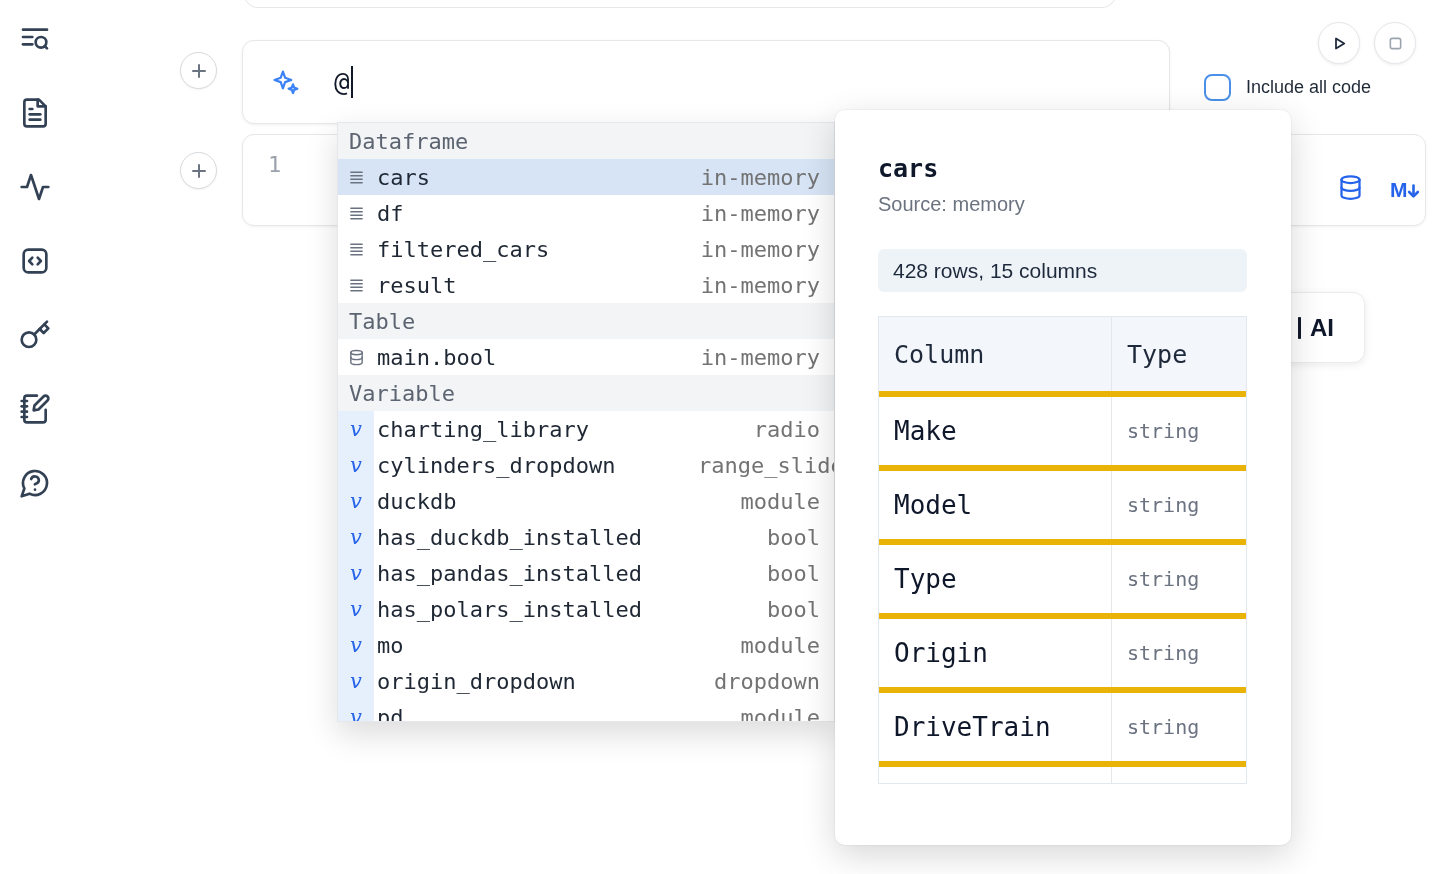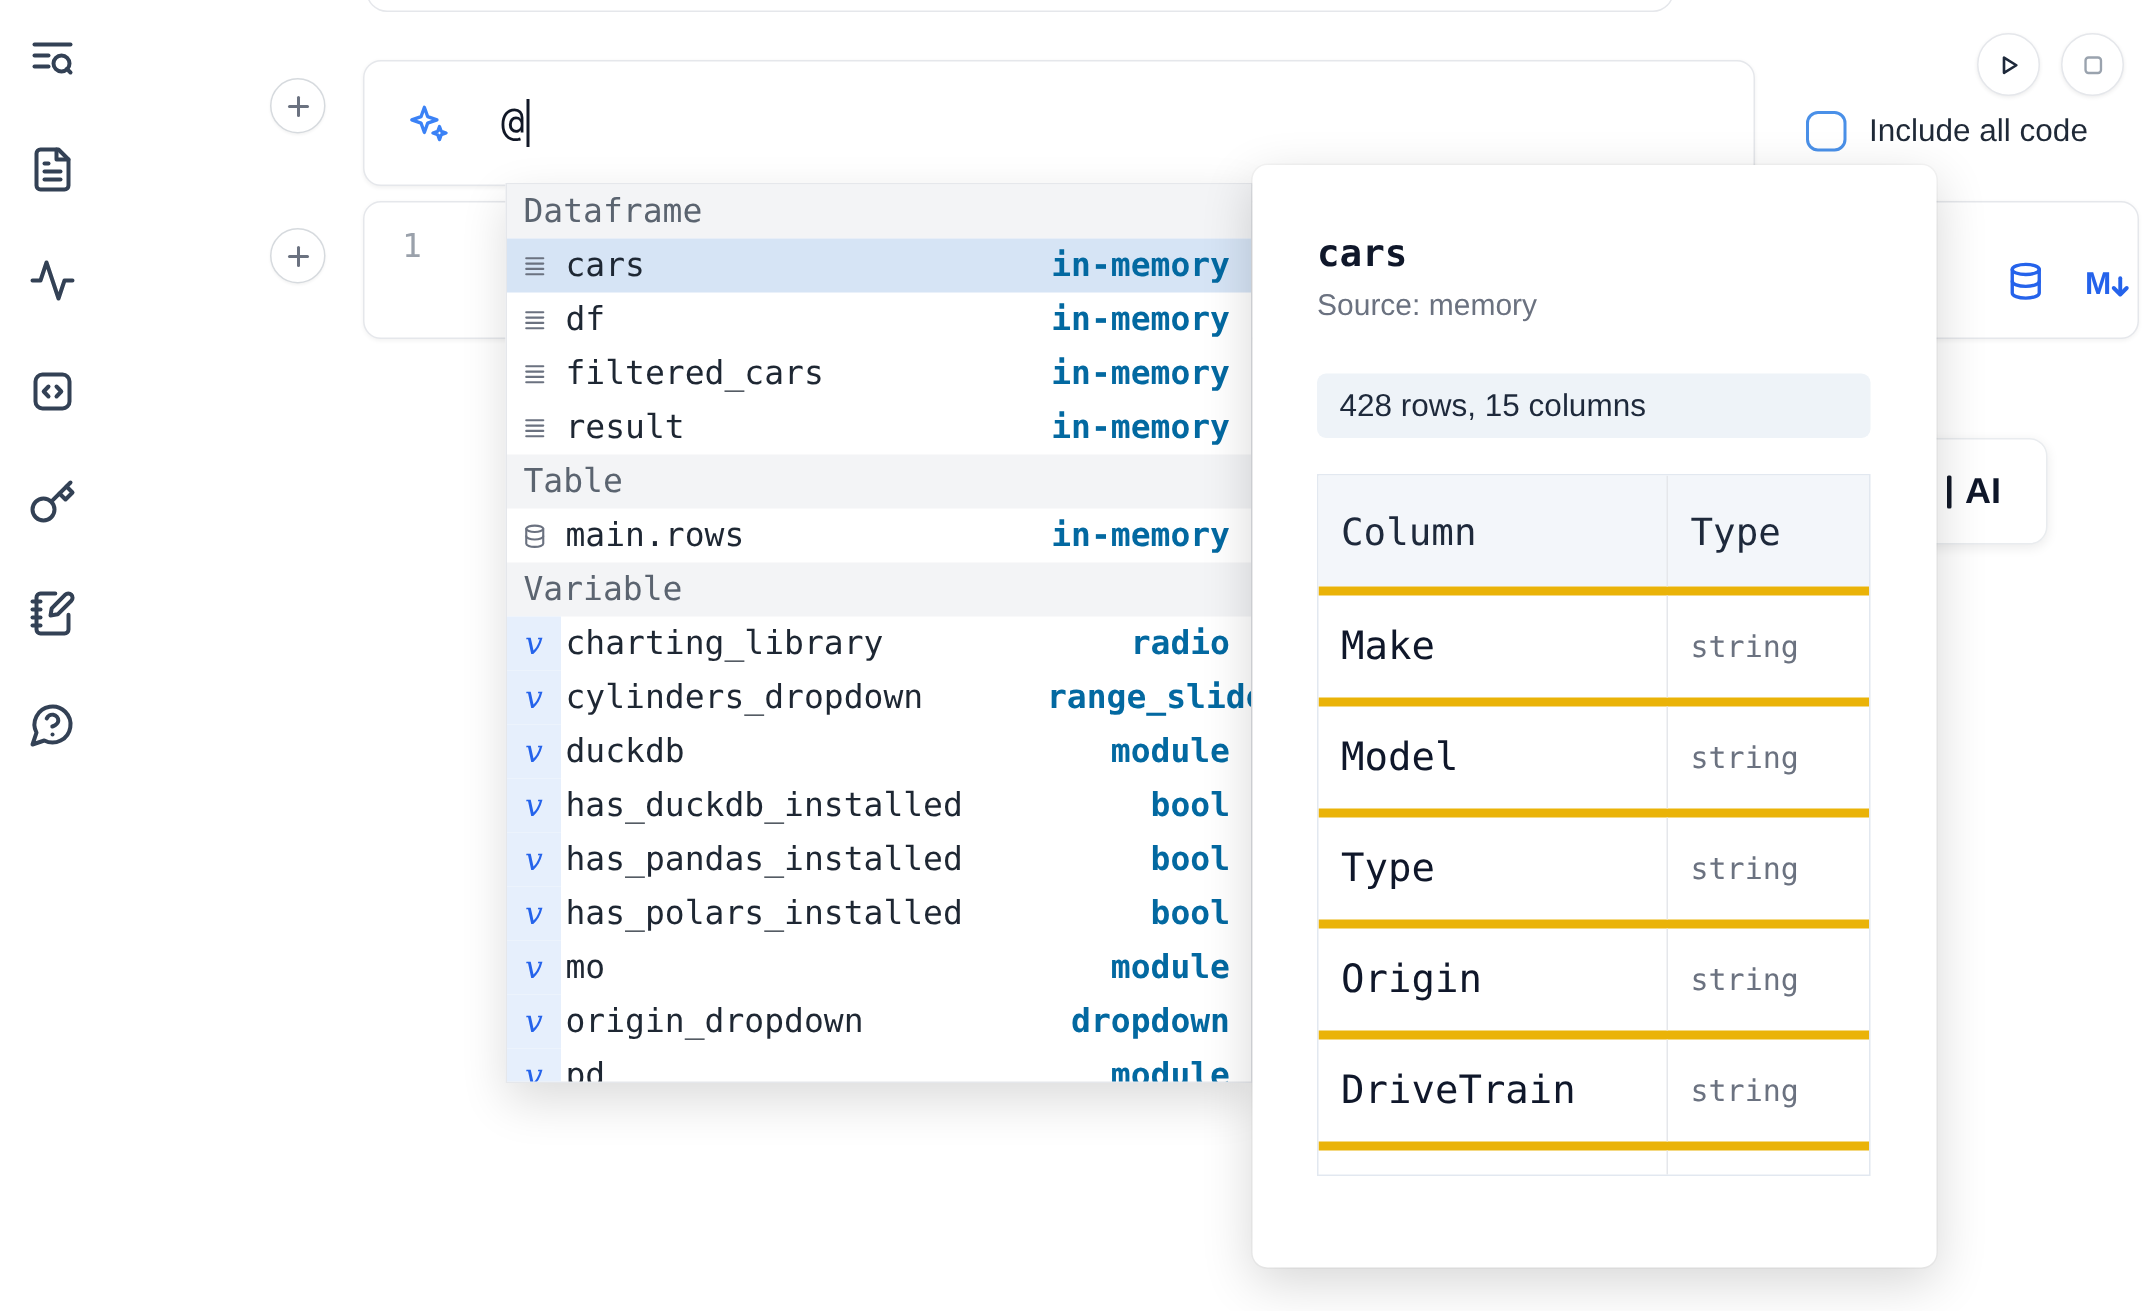--- a/index.html
+++ b/index.html
@@ -45,21 +45,21 @@
   
   .run-btn { position:absolute; width:42px; height:42px; border-radius:50%; background:#fff;
     border:1px solid #e5e7eb; box-shadow:0 1px 3px rgba(0,0,0,.08); display:flex; align-items:center; justify-content:center;
     cursor:pointer; z-index:3; }
   .run-btn.play { left:1318px; top:22px; }
   .run-btn.stop { left:1374px; top:22px; }
 
   
   .include-code { position:absolute; left:1204px; top:74px; display:flex; align-items:center; gap:15px; cursor:pointer; z-index:3; }
   .checkbox { width:27px; height:27px; border:2px solid #4a90e8; border-radius:8px; background:#fff; }
-  .include-label { font-size:21px; color:#1f2937; }
+  .include-label { font-size:18px; color:#1f2937; }
 
   
   .ai-button { position:absolute; left:1155px; top:292px; width:210px; height:71px; background:#fff;
     border:1px solid #e9ecef; border-radius:12px; box-shadow:0 2px 8px rgba(0,0,0,.08); z-index:10;
     display:flex; align-items:center; justify-content:flex-end; padding-right:30px; gap:9px; cursor:pointer; }
   .ai-bar { width:3px; height:22px; background:#111827; border-radius:1px; }
   .ai-label { font-size:24px; font-weight:bold; color:#0f172a; }
 
   
   .autocomplete { position:absolute; left:337px; top:122px; width:498px; height:600px; background:#fff;
@@ -67,21 +67,21 @@
     font-family:"DejaVu Sans Mono", monospace; font-size:22px; }
   .ac-header { height:36px; background:#f3f4f6; color:#5b6470; display:flex; align-items:center; padding:0 11px; }
   .ac-row { height:36px; display:flex; align-items:center; cursor:pointer; }
   .ac-row.selected { background:#d6e4f5; }
   .ac-icon { flex:0 0 36px; height:100%; display:flex; align-items:center; justify-content:center; color:#6b7280; }
   .ac-icon svg { stroke:currentColor; fill:none; stroke-width:2; stroke-linecap:round; }
   .var-row .ac-icon { background:#e6effc; color:#2563eb;
     font-family:"DejaVu Serif", serif; font-style:italic; font-size:21px; }
   .ac-row.selected .ac-icon { background:transparent; }
   .ac-name { margin-left:3px; color:#1e2733; white-space:nowrap; }
-  .ac-type { margin-left:auto; color:#0369a1; padding-right:14px; white-space:nowrap; overflow:hidden; max-width:136px;font-weight:bold; }
+  .ac-type { margin-left:auto; color:#737373; padding-right:14px; white-space:nowrap; overflow:hidden; max-width:136px; }
 
   
   .detail-panel { position:absolute; left:835px; top:110px; width:456px; height:735px; background:#fff;
     border-radius:10px; box-shadow:0 10px 34px rgba(0,0,0,.16), 0 0 0 1px rgba(0,0,0,.03); z-index:30;
     padding:44px 44px 0 43px; }
   .dp-title { font-family:"DejaVu Sans Mono", monospace; font-weight:bold; font-size:25px; color:#0f172a; }
   .dp-source { margin-top:10px; font-size:20px; color:#6b7280; }
   .dp-badge { margin-top:33px; background:#eef3f8; border-radius:6px; height:43px; display:flex; align-items:center;
     padding:16px 15px; font-size:21px; color:#1e293b; }
   .dp-table { margin-top:24px; border:1px solid #e2e8f0; height:468px; overflow:hidden; background:#fff; }
@@ -273,21 +273,21 @@
         </div>
         <div class="ac-header">Table</div>
         <div class="ac-row">
           <span class="ac-icon">
             <svg width="17" height="17" viewBox="0 0 24 24">
               <ellipse cx="12" cy="5" rx="8" ry="3"></ellipse>
               <path d="M4 5v14c0 1.66 3.58 3 8 3s8-1.34 8-3V5"></path>
               <path d="M4 12c0 1.66 3.58 3 8 3s8-1.34 8-3"></path>
             </svg>
           </span>
-          <span class="ac-name">main.rows</span>
+          <span class="ac-name">main.bool</span>
           <span class="ac-type">in-memory</span>
         </div>
         <div class="ac-header">Variable</div>
         <div class="ac-row var-row">
           <span class="ac-icon">v</span>
           <span class="ac-name">charting_library</span>
           <span class="ac-type">radio</span>
         </div>
         <div class="ac-row var-row">
           <span class="ac-icon">v</span>

